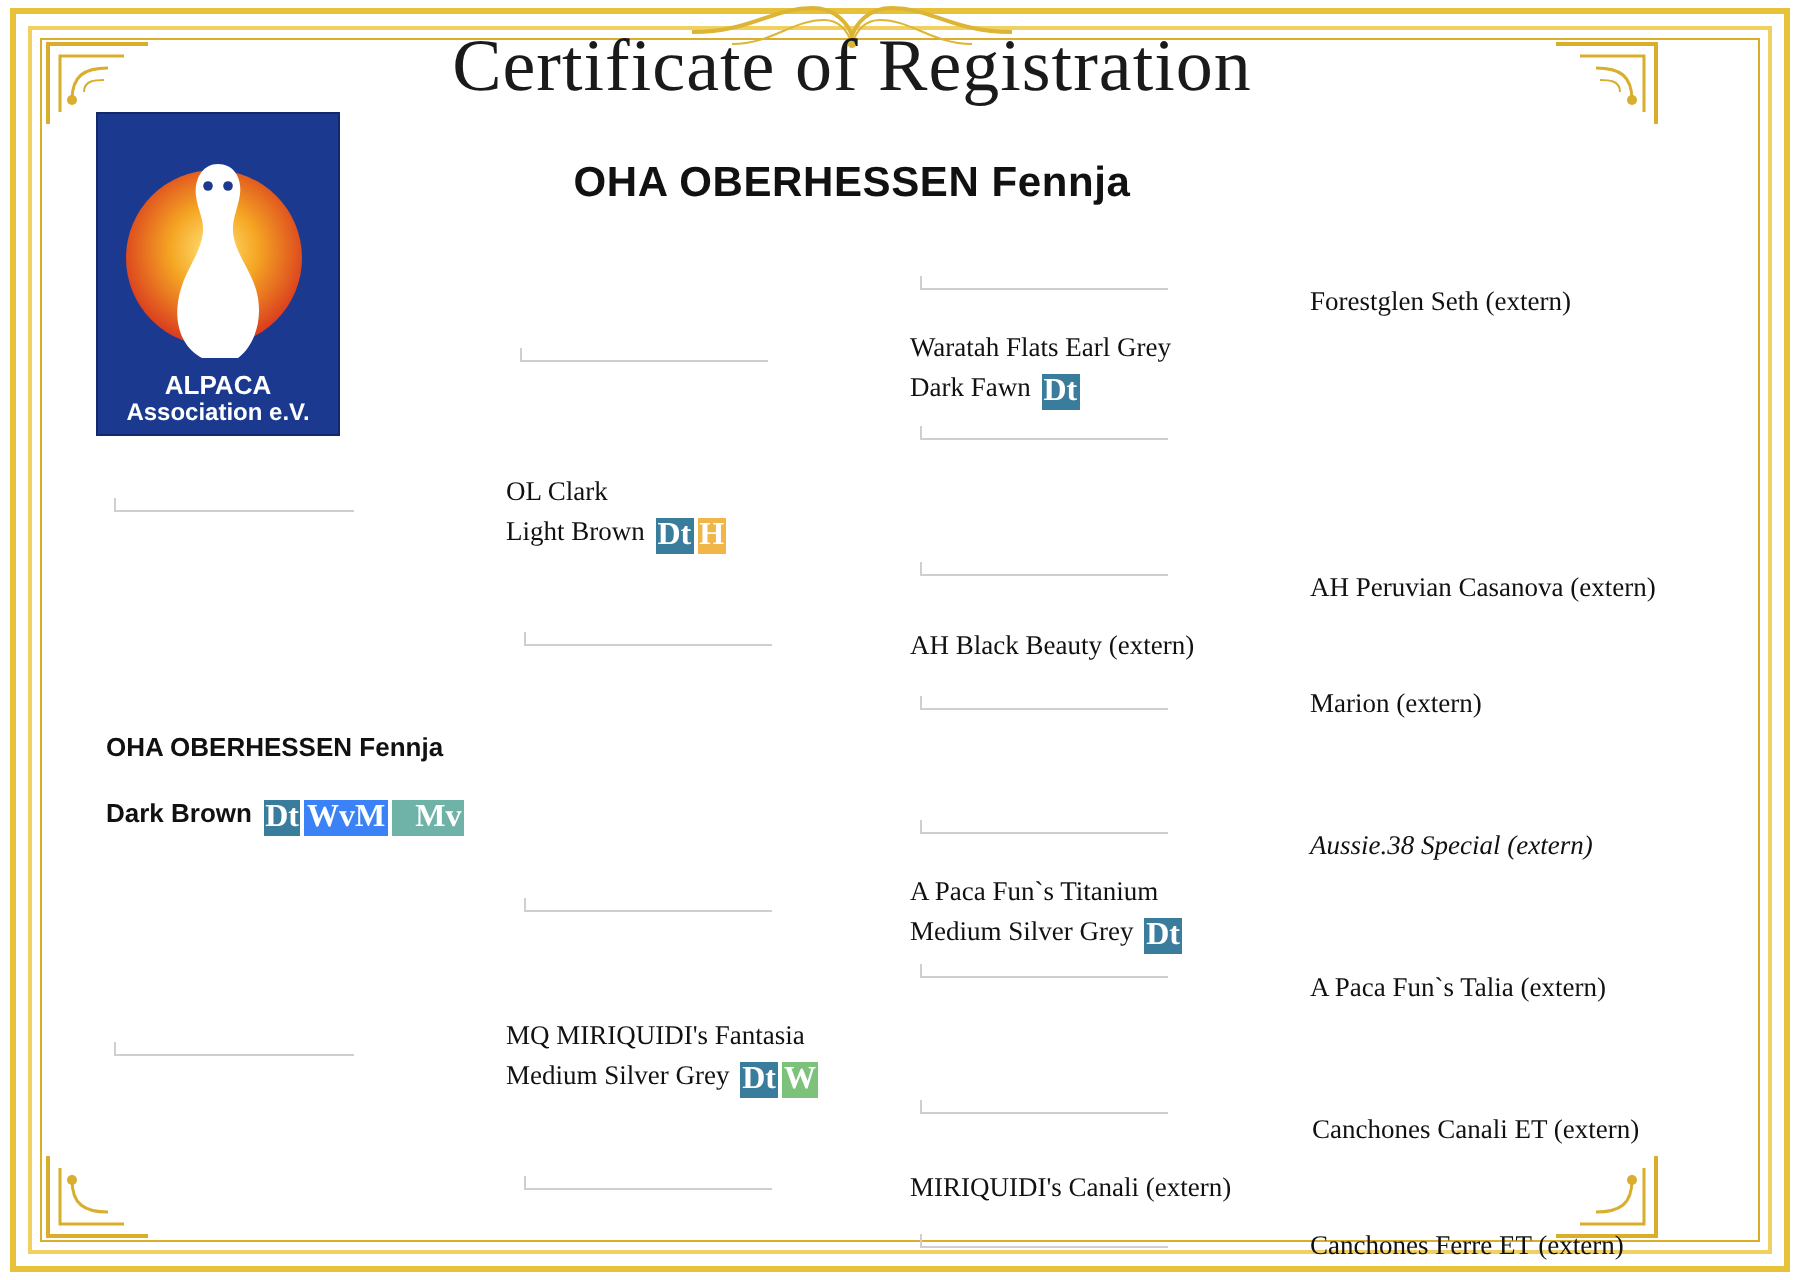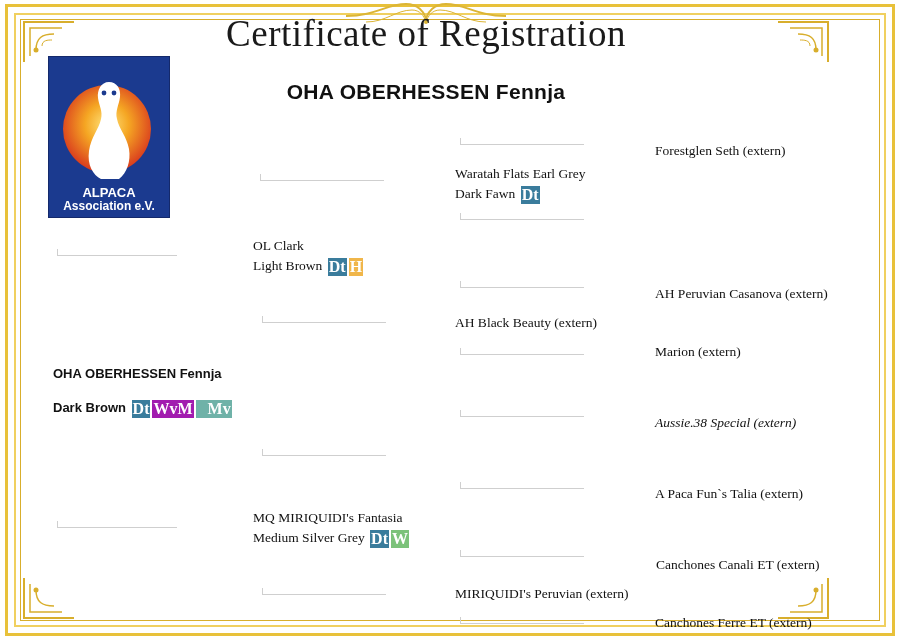--- a/index.html
+++ b/index.html
@@ -129,21 +129,21 @@
     line-height: 15px;
     padding: 1px 1px 2px 1px;
     margin-left: 2px;
     vertical-align: -2px;
     color: #ffffff;
   }
   .badge.b-dark   { background: #3a7c9c; }
   .badge.b-light  { background: #f0b64a; }
   .badge.b-green  { background: #7cc27a; }
   .badge.b-teal   { background: #6fb2a8; padding-left: 12px; }
-  .badge.b-grey   { background: #a21caf; margin-top: 16px; }
+  .badge.b-grey   { background: #3b82f6; margin-top: 16px; }
 
   
   .conn {
     position: absolute;
     background: #cfcfcf;
     height: 1px;
   }
   .tick {
     position: absolute;
     background: #cfcfcf;
@@ -287,23 +287,30 @@
     <span class="col-line">
       <span>Dark Fawn</span>
       <span class="badge b-dark">Dt</span>
     </span>
   </div>
 
   <div class="entry size-13" style="left:455px; top:313px;">
     <span class="nm">AH Black Beauty (extern)</span>
   </div>
 
+  <div class="entry size-13" style="left:455px; top:436px;">
+    <span class="nm">A Paca Fun`s Titanium</span>
+    <span class="col-line">
+      <span>Medium Silver Grey</span>
+      <span class="badge b-dark">Dt</span>
+    </span>
+  </div>
 
   <div class="entry size-13" style="left:455px; top:584px;">
-    <span class="nm">MIRIQUIDI's Peruvian (extern)</span>
+    <span class="nm">MIRIQUIDI's Canali (extern)</span>
   </div>
 
   <div class="entry size-13" style="left:655px; top:141px;">
     <span class="nm">Forestglen Seth (extern)</span>
   </div>
   <div class="entry size-13" style="left:655px; top:284px;">
     <span class="nm">AH Peruvian Casanova (extern)</span>
   </div>
   <div class="entry size-13" style="left:655px; top:342px;">
     <span class="nm">Marion (extern)</span>

